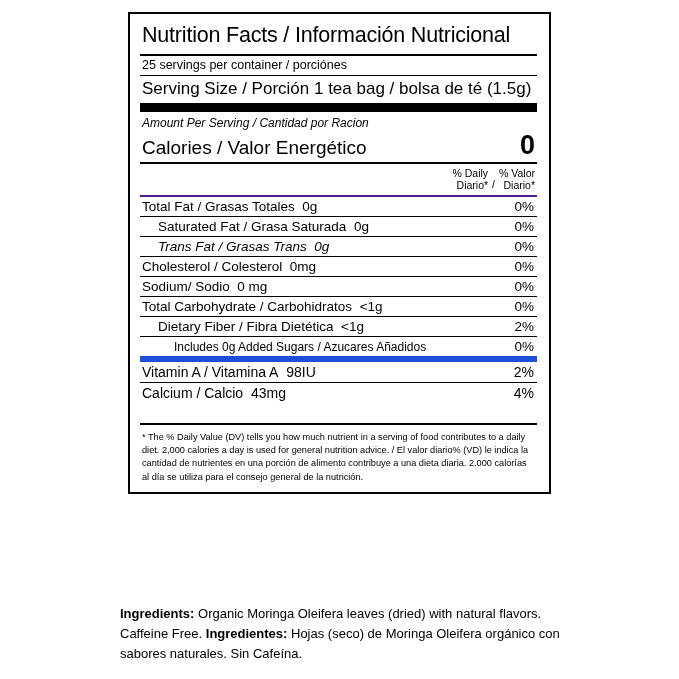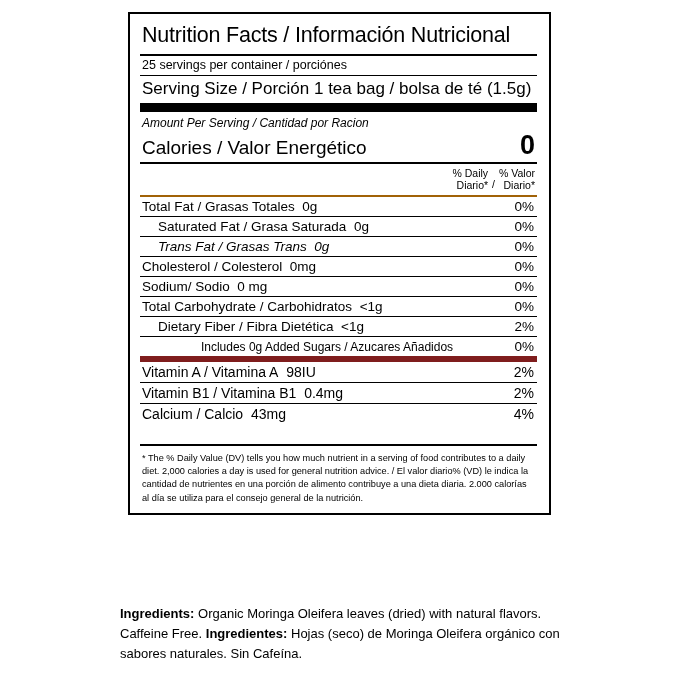--- a/index.html
+++ b/index.html
@@ -96,28 +96,28 @@
     padding: 2px 0 2px 2px;
     vertical-align: baseline;
   }
   table.nutri td.pct {
     text-align: right;
     width: 52px;
     padding-right: 3px;
     white-space: nowrap;
   }
   tr.line td { border-top: 1px solid #000; }
-  tr.firstline td { border-top: 2px solid #a16207; }
+  tr.firstline td { border-top: 2px solid #4c1d95; }
 
   .indent1 { padding-left: 18px !important; }
-  .indent2 { padding-left: 34px !important; text-align: center; }
+  .indent2 { padding-left: 34px !important; }
   .ital { font-style: italic; }
   .small { font-size: 12px; }
 
-  .vit-sep td { border-top: 6px solid #7f1d1d; }
+  .vit-sep td { border-top: 6px solid #1d4ed8; }
   .vitrow td { font-size: 14px; padding: 3.5px 0 3.5px 2px; }
 
   .footnote {
     font-size: 9.2px;
     line-height: 1.45;
     padding: 6px 2px 2px 2px;
     border-top: 2px solid #000;
     margin-top: 20px;
   }
 
@@ -200,24 +200,20 @@
         <tr class="line">
           <td class="indent2 small"><span>Includes 0g Added Sugars / Azucares Añadidos</span><span></span></td>
           <td class="pct">0%</td>
         </tr>
 
         <tr class="vit-sep vitrow">
           <td><span>Vitamin A / Vitamina A</span>&nbsp; <span>98IU</span></td>
           <td class="pct">2%</td>
         </tr>
         <tr class="line vitrow">
-          <td><span>Vitamin B1 / Vitamina B1</span>&nbsp; <span>0.4mg</span></td>
-          <td class="pct">2%</td>
-        </tr>
-        <tr class="line vitrow">
           <td><span>Calcium / Calcio</span>&nbsp; <span>43mg</span></td>
           <td class="pct">4%</td>
         </tr>
       </tbody>
     </table>
 
     <div class="footnote">* The % Daily Value (DV) tells you how much nutrient in a serving of food contributes to a daily diet. 2,000 calories a day is used for general nutrition advice. / El valor diario% (VD) le indica la cantidad de nutrientes en una porción de alimento contribuye a una dieta diaria. 2.000 calorías al día se utiliza para el consejo general de la nutrición.</div>
   </div>
 
   <div class="ingredients">

